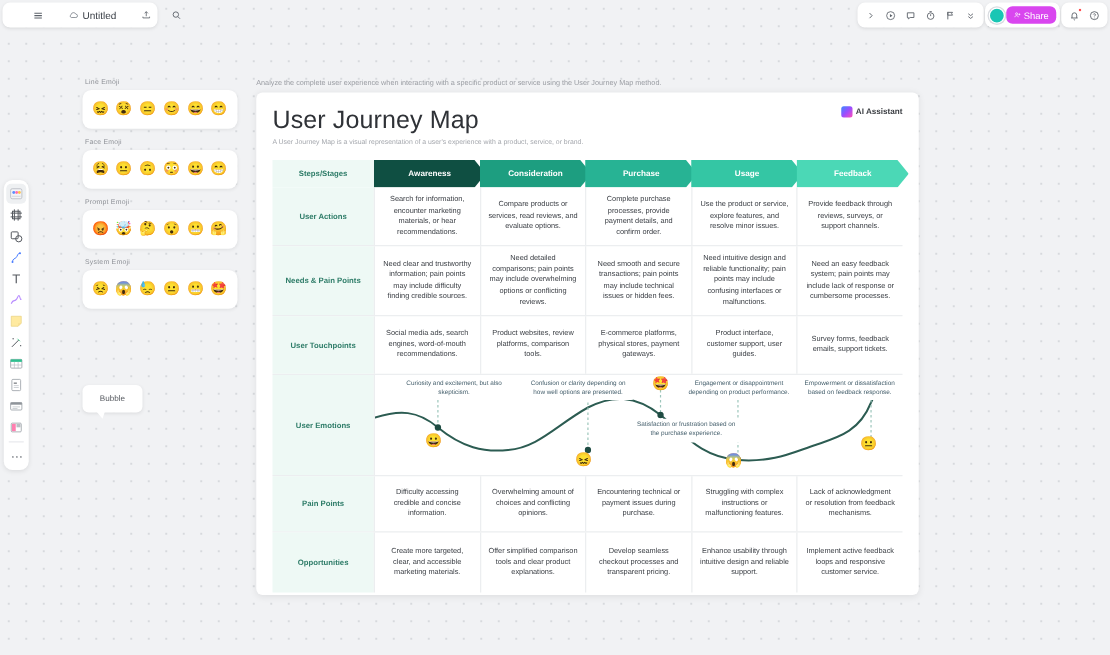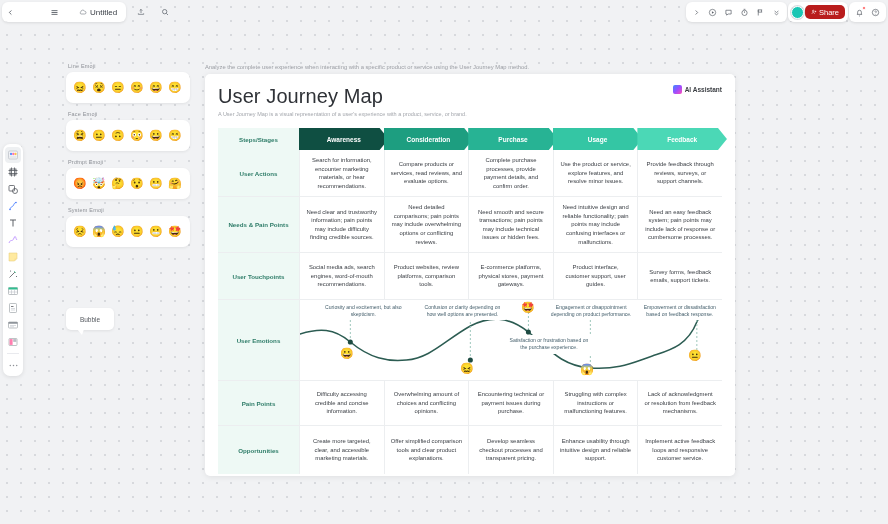--- a/index.html
+++ b/index.html
@@ -21,20 +21,21 @@
 
   
   .topbar-left {
     position: absolute; left: 2px; top: 2px;
     height: 20px; width: 124px;
     background: #fff; border-radius: 6px;
     display: flex; align-items: center; gap: 16px;
     padding: 0 5px;
     box-shadow: 0 1px 3px rgba(0,0,0,.10);
     z-index: 20;
+    justify-content: center;
   }
   .tb-ico {
     width: 15px; height: 15px; border-radius: 3px;
     display: flex; align-items: center; justify-content: center;
     color: #5b6169; font-size: 9px; cursor: pointer;
   }
   .tb-div { width: 1px; height: 11px; background: #e2e4e8; margin: 0 2px; }
   .doc-chip {
     display: flex; align-items: center; gap: 3px;
     padding: 1px 4px; border-radius: 3px; cursor: pointer;
@@ -52,21 +53,21 @@
     display: flex; align-items: center; padding: 0 3px; gap: 1px;
     box-shadow: 0 1px 3px rgba(0,0,0,.10);
   }
   .avatar {
     width: 13px; height: 13px; border-radius: 50%;
     background: #19c6b4; border: 1.2px solid #fff;
     box-shadow: 0 0 0 1px #d9dbe0;
     cursor: pointer;
   }
   .share-btn {
-    background: #b91c1c; color: #fff;
+    background: #d946ef; color: #fff;
     border-radius: 5px; height: 14px;
     display: flex; align-items: center; gap: 2px;
     padding: 0 6px; font-size: 7.5px; cursor: pointer;
     white-space: nowrap;
   }
   .bell-wrap { position: relative; }
   .bell-dot {
     position: absolute; top: 1px; right: 1px;
     width: 4px; height: 4px; border-radius: 50%;
     background: #ff4d4f; border: .8px solid #fff;

